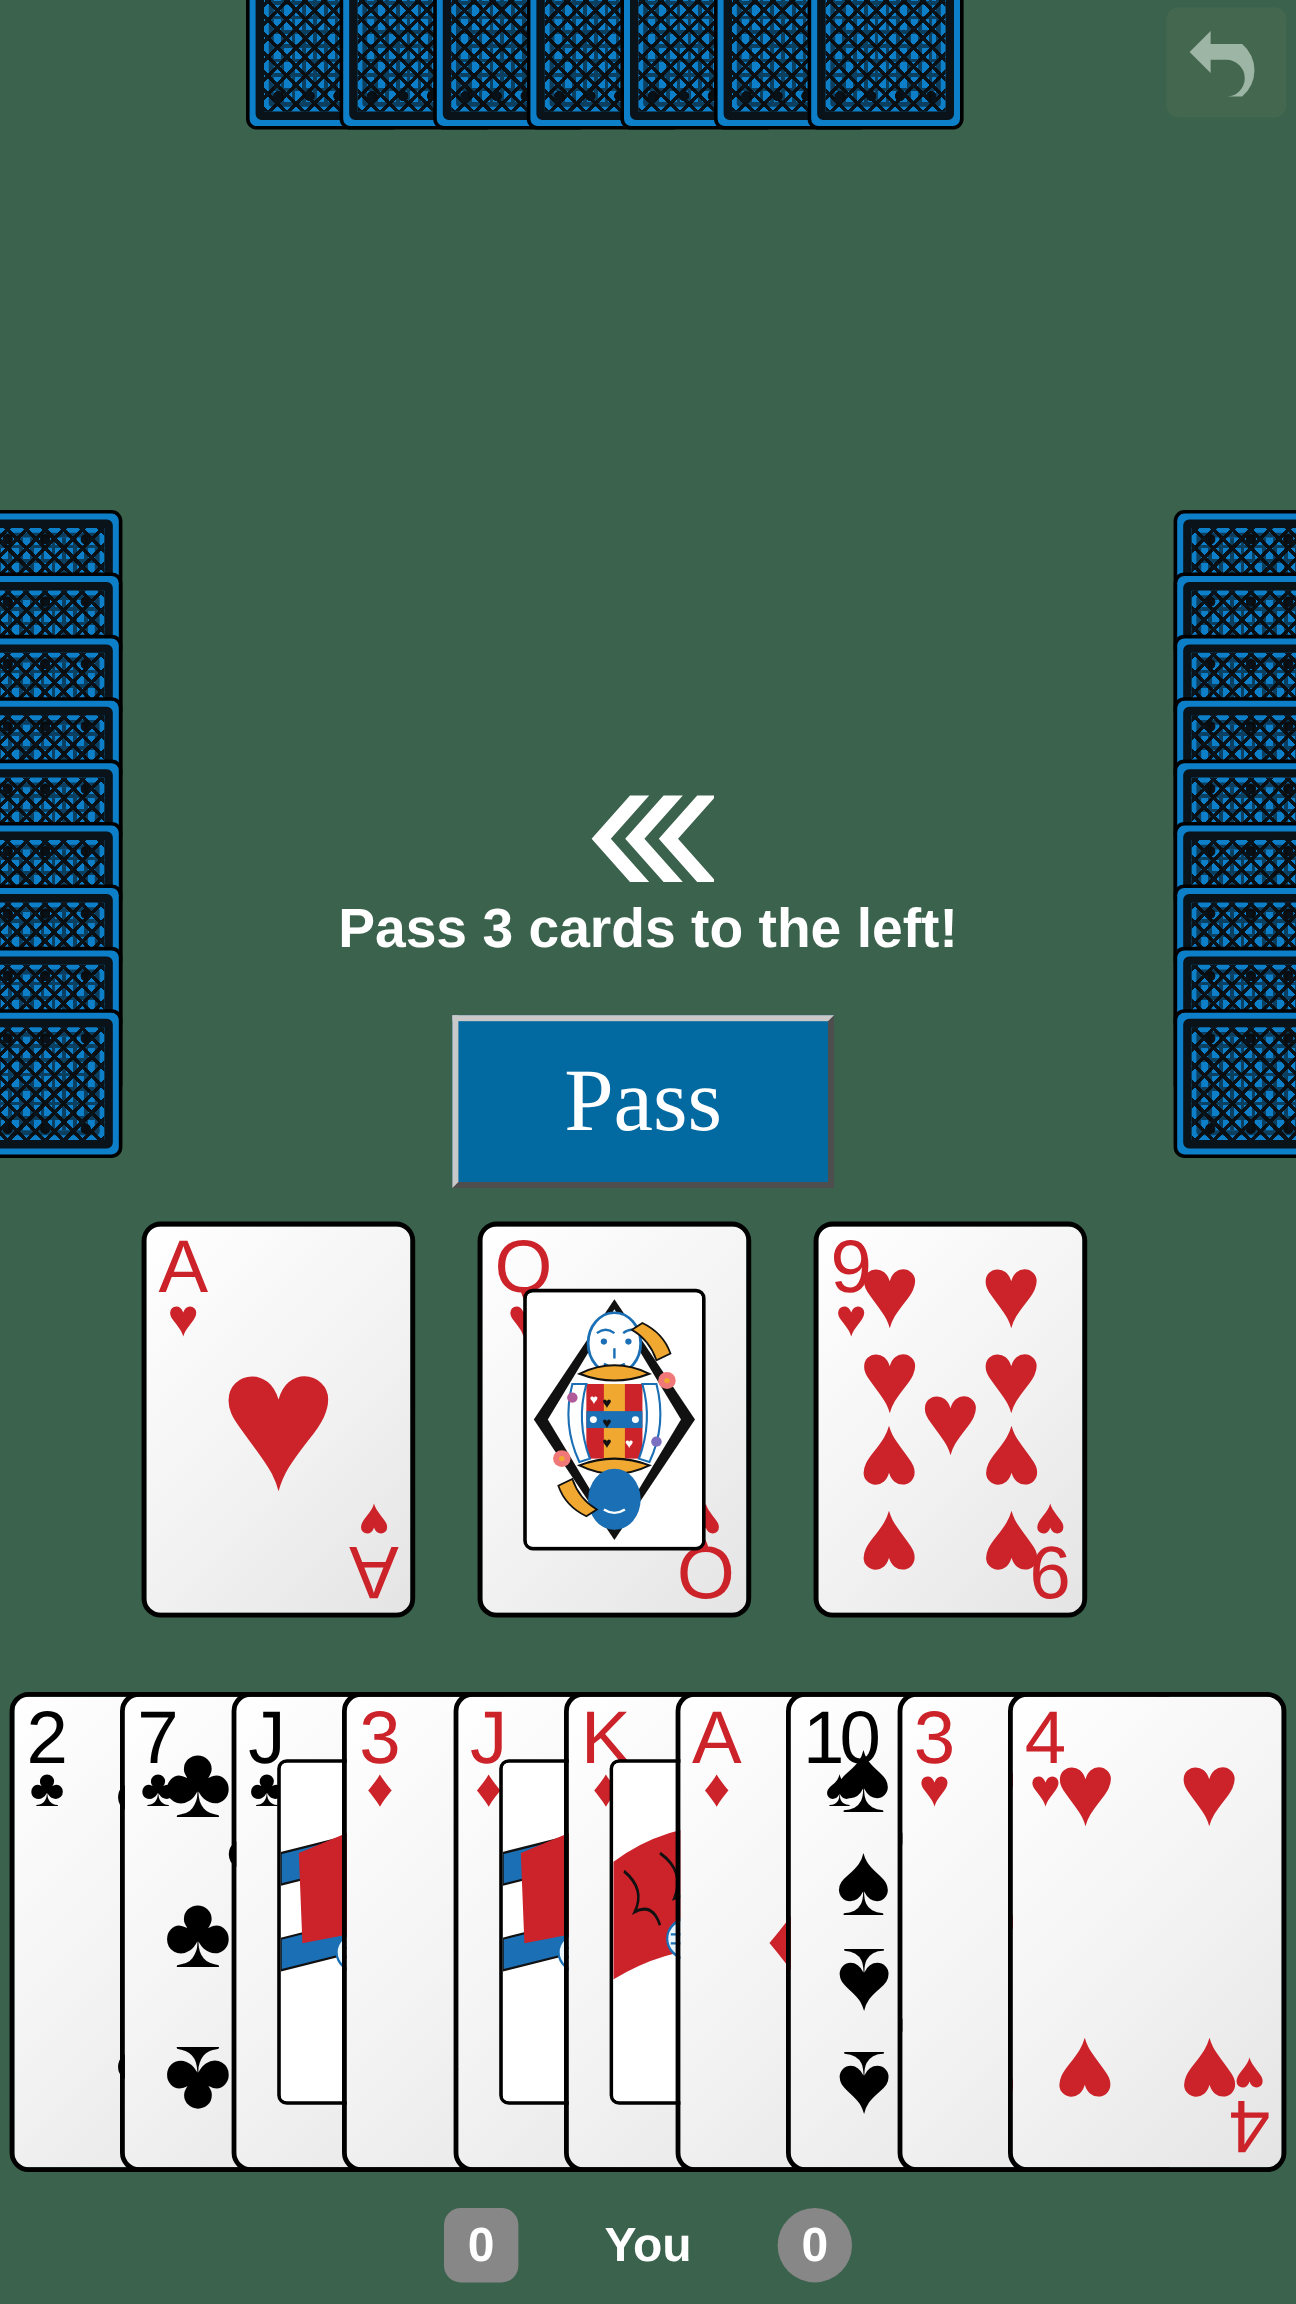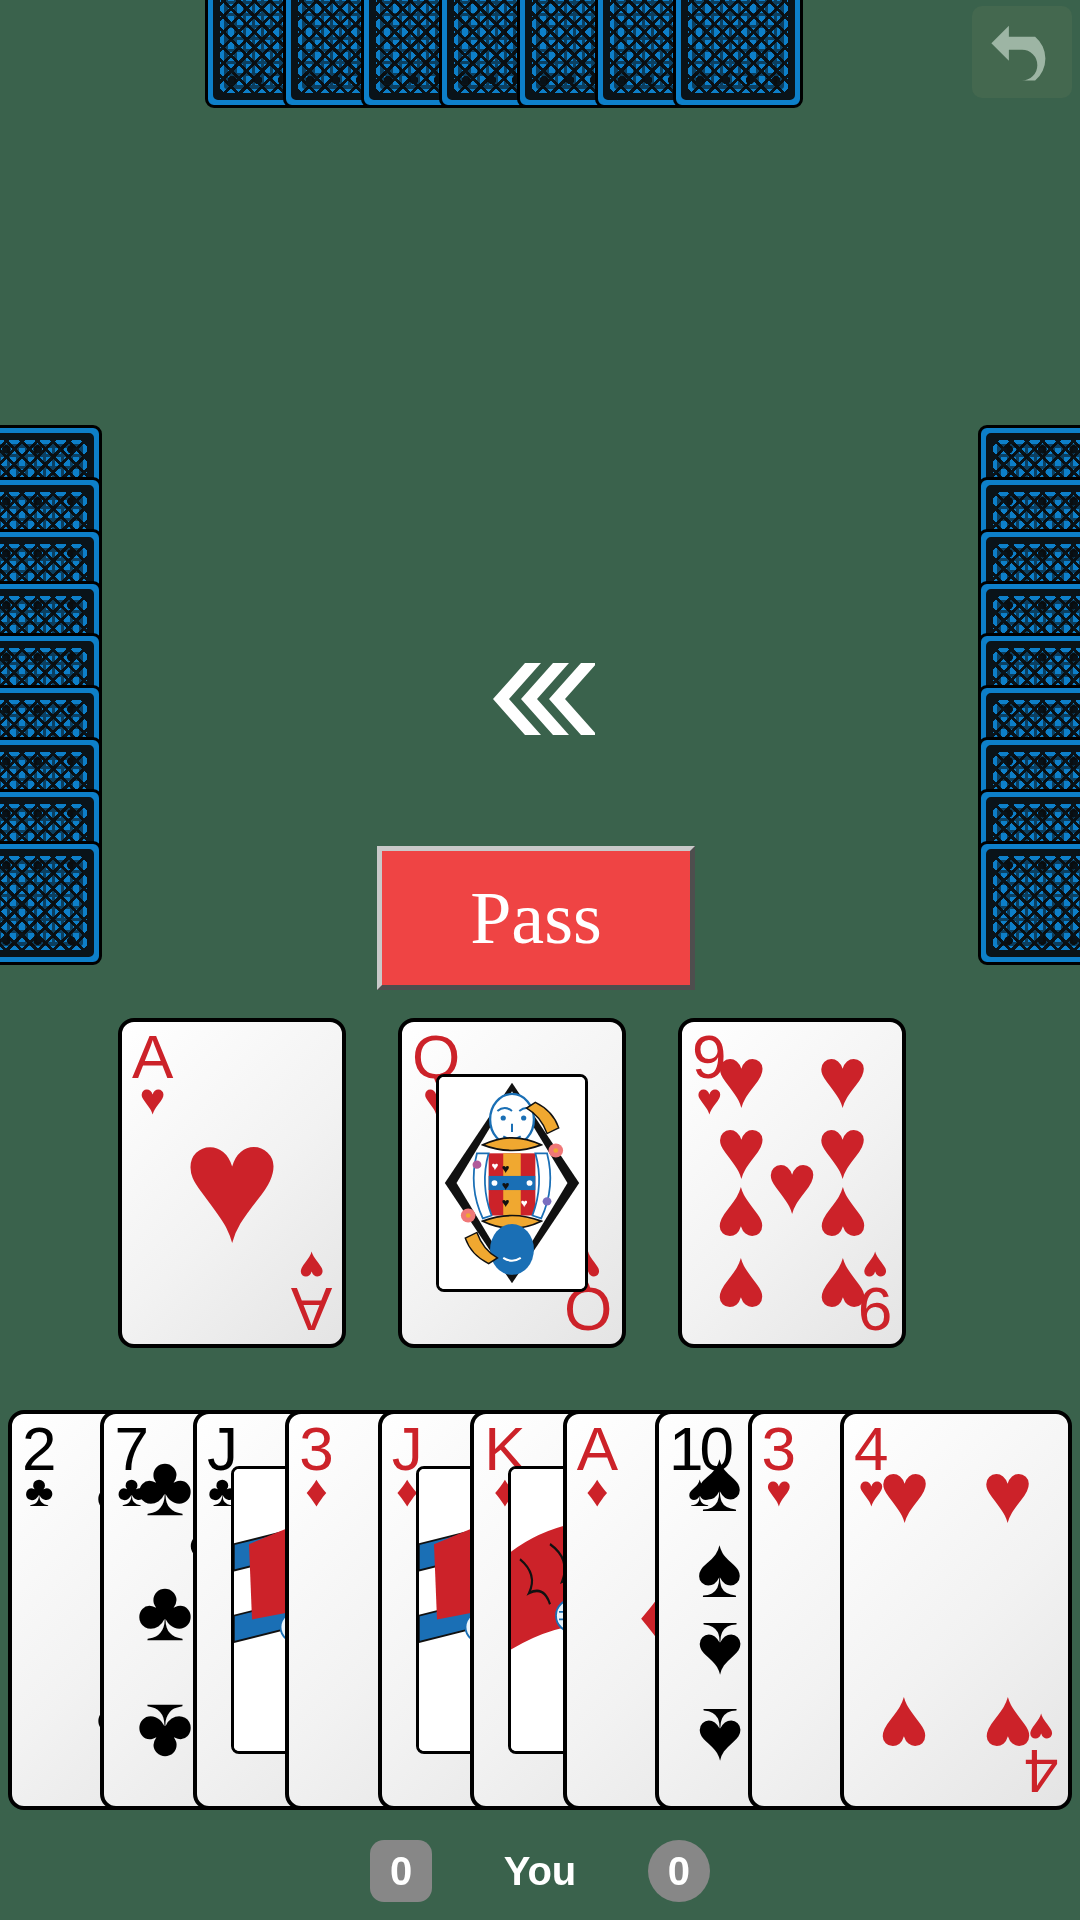--- a/index.html
+++ b/index.html
@@ -178,21 +178,21 @@
   #pass-text {
     color: #fff;
     font-size: 46px;
     font-weight: bold;
     margin-top: 8px;
   }
   #pass-button {
     position: absolute;
     top: 846px; left: 377px;
     width: 318px; height: 144px;
-    background: #ef4444;
+    background: #0369a1;
     border-top: 5px solid #c9c9c9;
     border-left: 5px solid #c9c9c9;
     border-right: 5px solid #4e4e4e;
     border-bottom: 5px solid #4e4e4e;
     color: #fff;
     font-family: "Liberation Serif", serif;
     font-size: 74px;
     display: flex; align-items: center; justify-content: center;
   }
 
@@ -323,20 +323,21 @@
 </div>
 
 <div id="center-msg">
   <div id="pass-arrow">
     <svg viewBox="0 0 110 76">
       <path d="M40 2 L56 2 L24 38 L56 74 L40 74 L8 38 Z" fill="#ffffff"></path>
       <path d="M68 2 L84 2 L52 38 L84 74 L68 74 L36 38 Z" fill="#ffffff"></path>
       <path d="M96 2 L112 2 L80 38 L112 74 L96 74 L64 38 Z" fill="#ffffff"></path>
     </svg>
   </div>
+  <div id="pass-text">Pass 3 cards to the left!</div>
 </div>
 
 <div id="pass-button">Pass</div>
 
 <div id="selected-row">
     <div class="card" id="sel-0" style="z-index: 50;">
       <div class="corner tl">
        <span class="rank red">A</span>
        <span class="csuit red">♥</span>
      </div>

